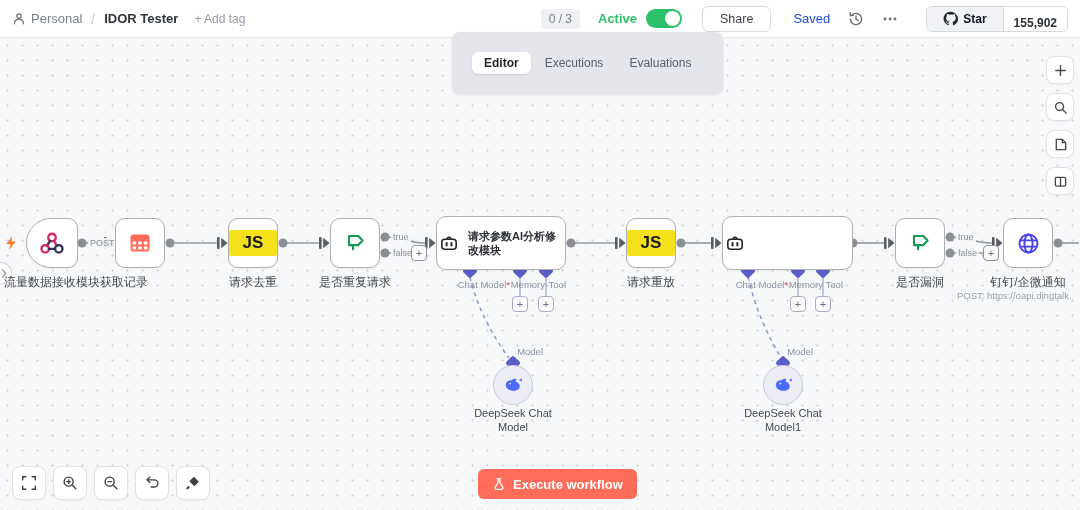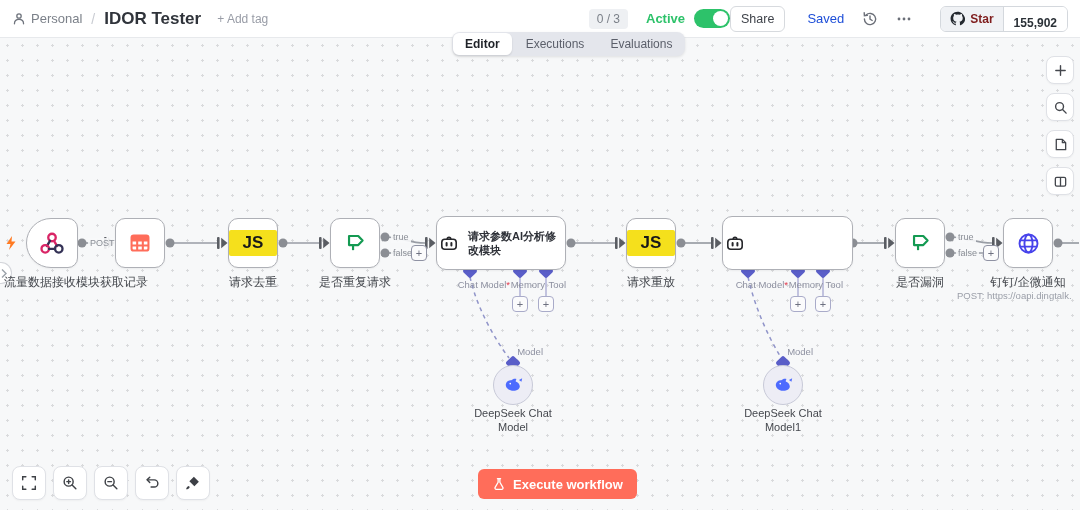--- a/index.html
+++ b/index.html
@@ -5,42 +5,42 @@
   * { box-sizing: border-box; margin: 0; padding: 0; }
   body { font-family: "Liberation Sans", "DejaVu Sans", sans-serif; background:#fff; }
   .page { position:relative; width:1080px; height:510px; background:#fff; overflow:hidden; }
 
   
   .hdr { position:absolute; top:0; left:0; width:1080px; height:38px; background:#fff;
          border-bottom:1px solid #e7e9ec; display:flex; align-items:center; padding:0 12px; z-index:40; }
   .hdr-left { display:flex; align-items:center; }
   .crumb-ws { font-size:13px; color:#7b8089; margin-left:5px; }
   .crumb-sep { font-size:14px; color:#c9ccd2; margin:0 9px; }
-  .crumb-title { font-size:17px; color:#30343b; font-weight:bold; }
+  .crumb-title { font-size:13px; color:#30343b; font-weight:bold; }
   .add-tag { font-size:12px; color:#989ca6; margin-left:16px; }
   .hdr-spacer { flex:1; }
   .hdr-cluster { display:flex; align-items:center; }
   .exec-badge { background:#eef0f3; color:#7b8089; font-size:12px; border-radius:4px; padding:3px 8px; }
   .active-lbl { font-size:13px; color:#2dc26a; font-weight:bold; margin-left:18px; }
   .toggle { width:36px; height:19px; background:#2dc26a; border-radius:10px; position:relative; margin-left:9px; cursor:pointer; }
   .toggle .knob { position:absolute; right:2px; top:2px; width:15px; height:15px; border-radius:50%; background:#fff; }
-  .share-btn { border:1px solid #d7dade; background:#fff; border-radius:6px;
-               padding:5px 10px; font-size:12.5px; color:#3f434a; cursor:pointer; }
+  .share-btn { margin-left:20px; border:1px solid #d7dade; background:#fff; border-radius:6px;
+               padding:5px 17px; font-size:12.5px; color:#3f434a; cursor:pointer; }
   .saved-lbl { font-size:13px; color:#1d4ed8; margin-left:22px; }
   .icon-btn { background:none; border:none; cursor:pointer; display:flex; align-items:center; justify-content:center; }
   .hdr .icon-btn { margin-left:18px; }
   .star-widget { display:flex; align-items:stretch; border:1px solid #d4d8dd; border-radius:6px;
                  overflow:hidden; height:26px; margin-left:28px; cursor:pointer; }
-  .star-left { display:flex; align-items:center; gap:5px; background:#f0f2f5; padding:0 9px;
-               font-size:12px; font-weight:bold; color:#7f1d1d; }
+  .star-left { display:flex; align-items:center; gap:5px; background:#f0f2f5; padding:0 16px;
+               font-size:12px; font-weight:bold; color:#0f172a; }
   .star-right { display:flex; align-items:center; background:#fff; padding:16px 10px; font-size:12px;
                 font-weight:bold; color:#2b3137; border-left:1px solid #d4d8dd; }
 
   
-  .tabs { position:absolute; top:32px; left:452px; background:#e4e6ec; border-radius:8px; padding:1px;
+  .tabs { position:absolute; top:32px; left:452px; background:#e4e6ec; border-radius:8px; padding:20px;
           display:flex; gap:2px; z-index:50; box-shadow:0 1px 3px rgba(0,0,0,.10); }
   .tab { font-size:12px; color:#5b5f6a; padding:4px 12px; border-radius:6px; cursor:pointer; white-space:nowrap; }
   .tab.active { background:#fff; color:#1f2228; font-weight:bold; box-shadow:0 1px 2px rgba(0,0,0,.12); }
 
   
   .canvas { position:absolute; left:0; top:38px; width:1080px; height:472px; background:#f7f8f9;
             background-image:radial-gradient(circle, #d9dadc 1px, transparent 1.2px);
             background-size:15px 15px; overflow:hidden; }
   .wires { position:absolute; left:0; top:0; }
 

